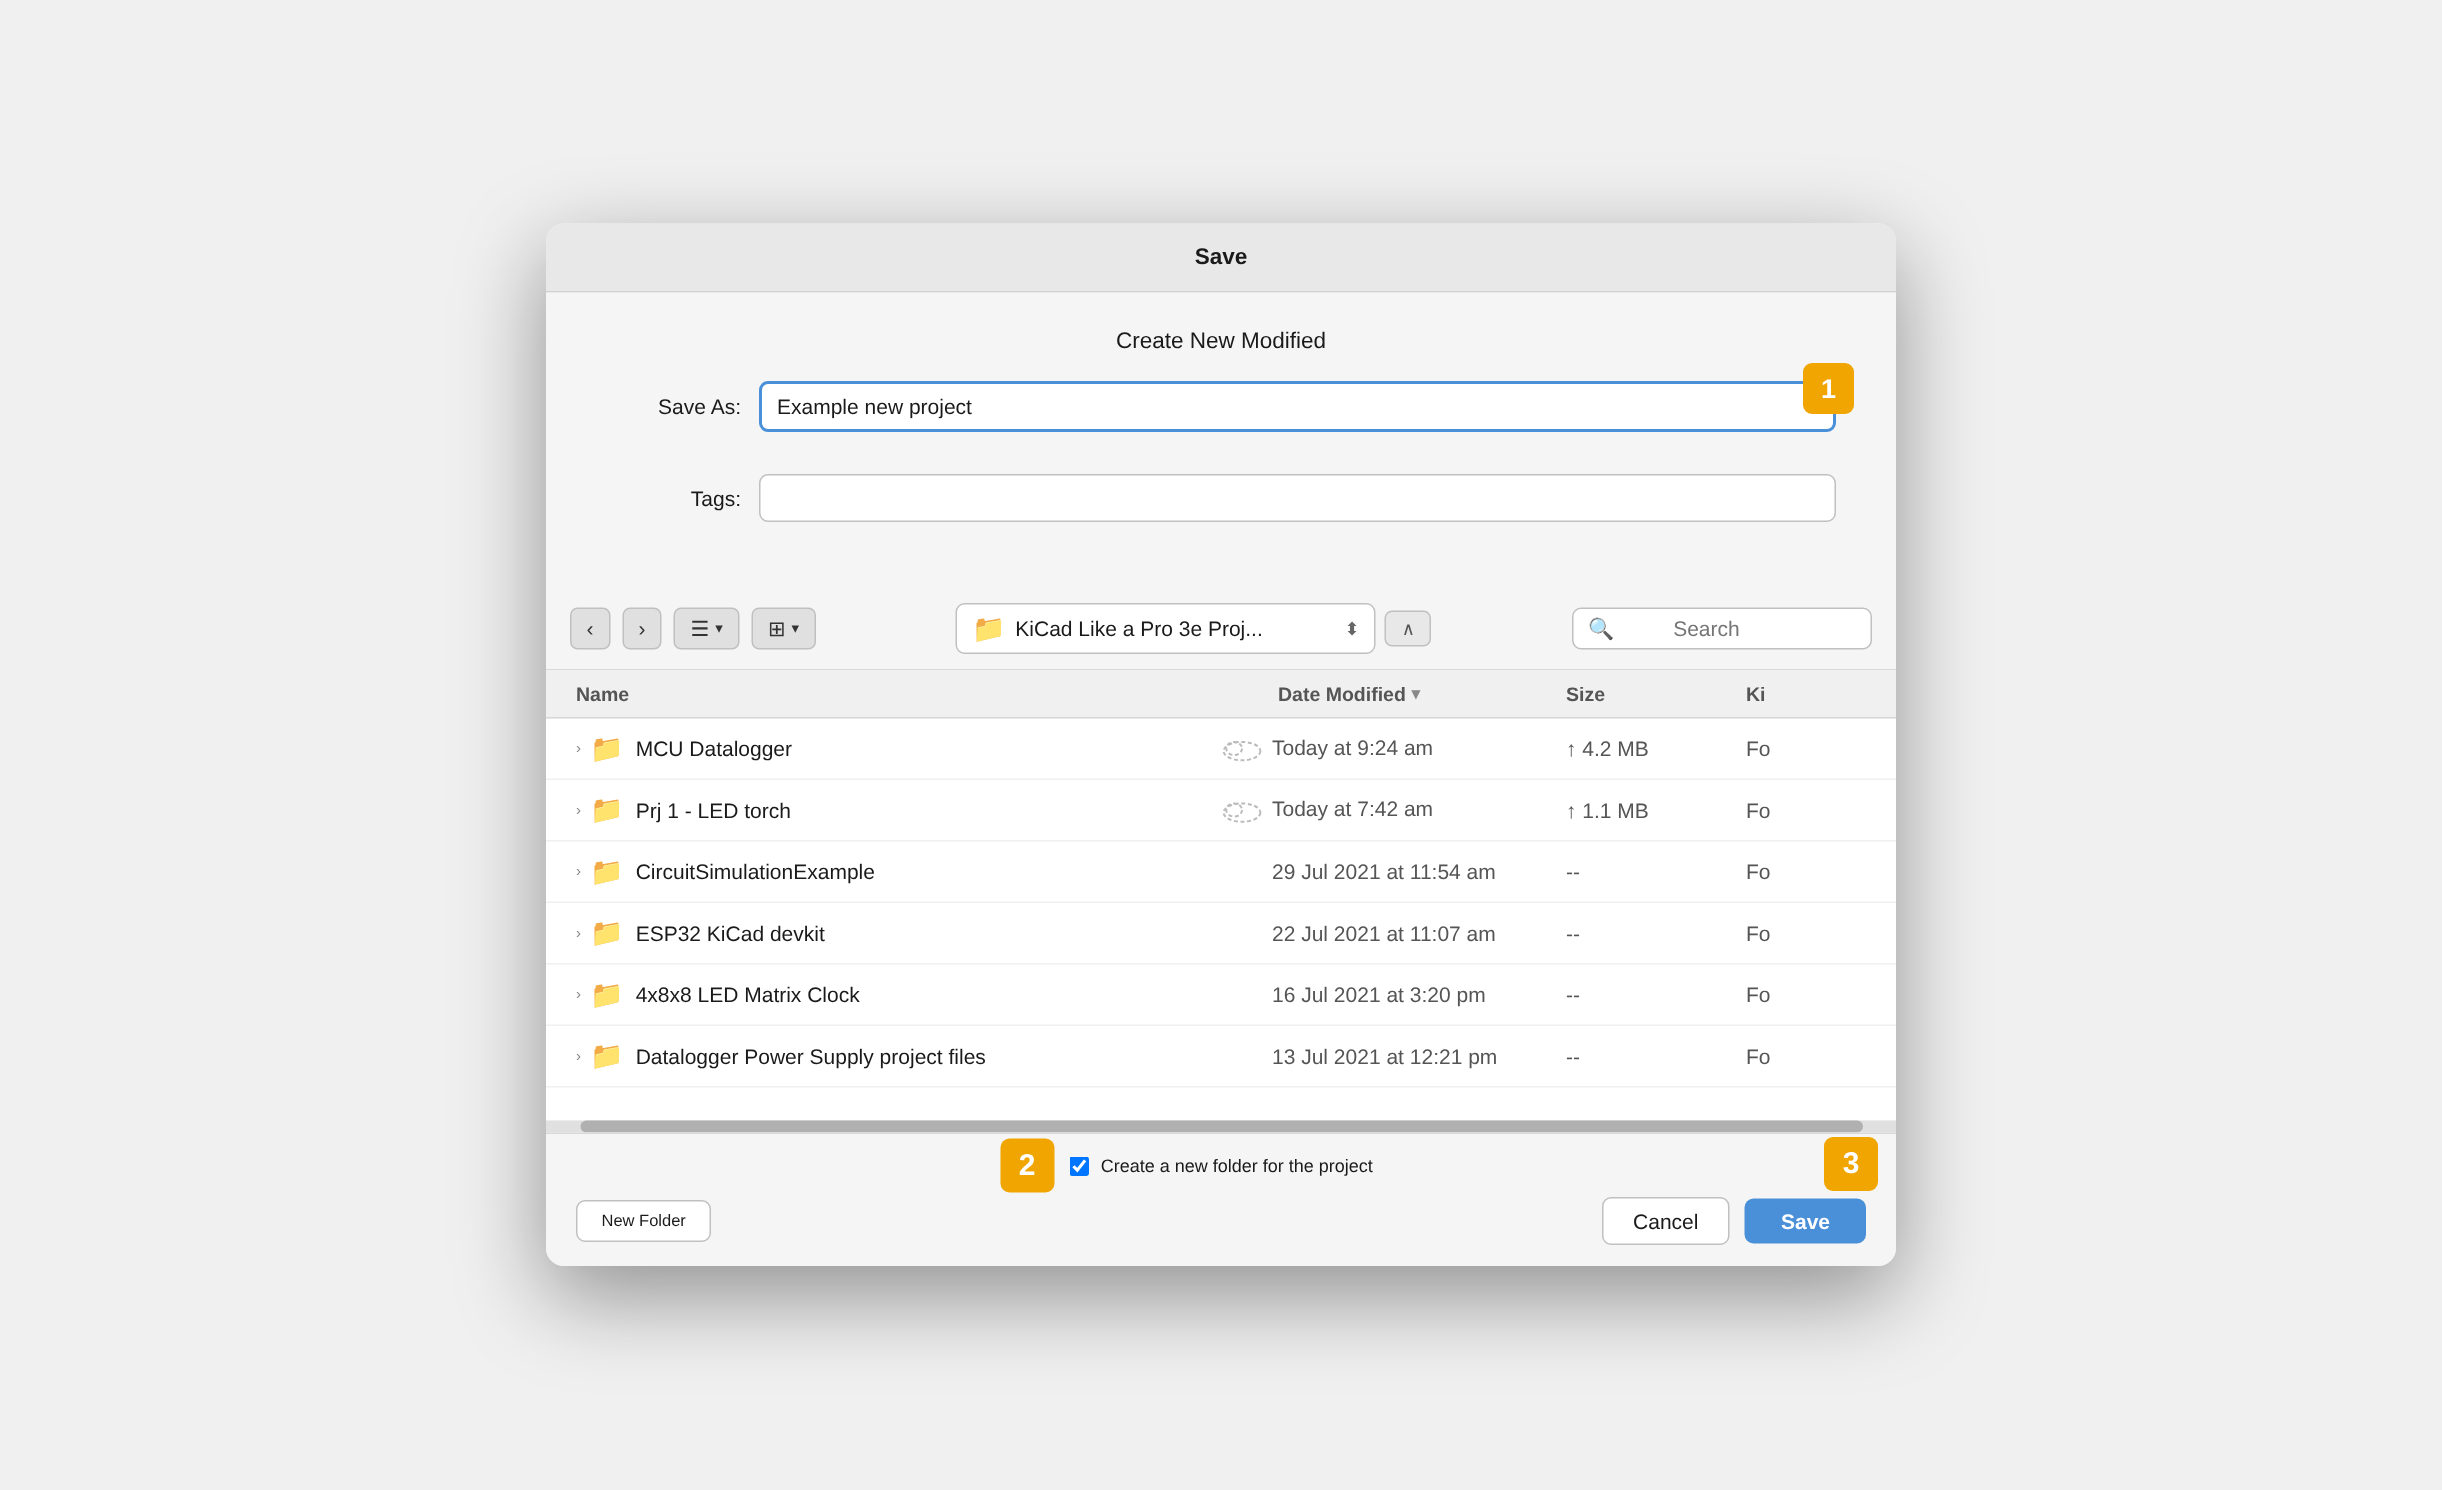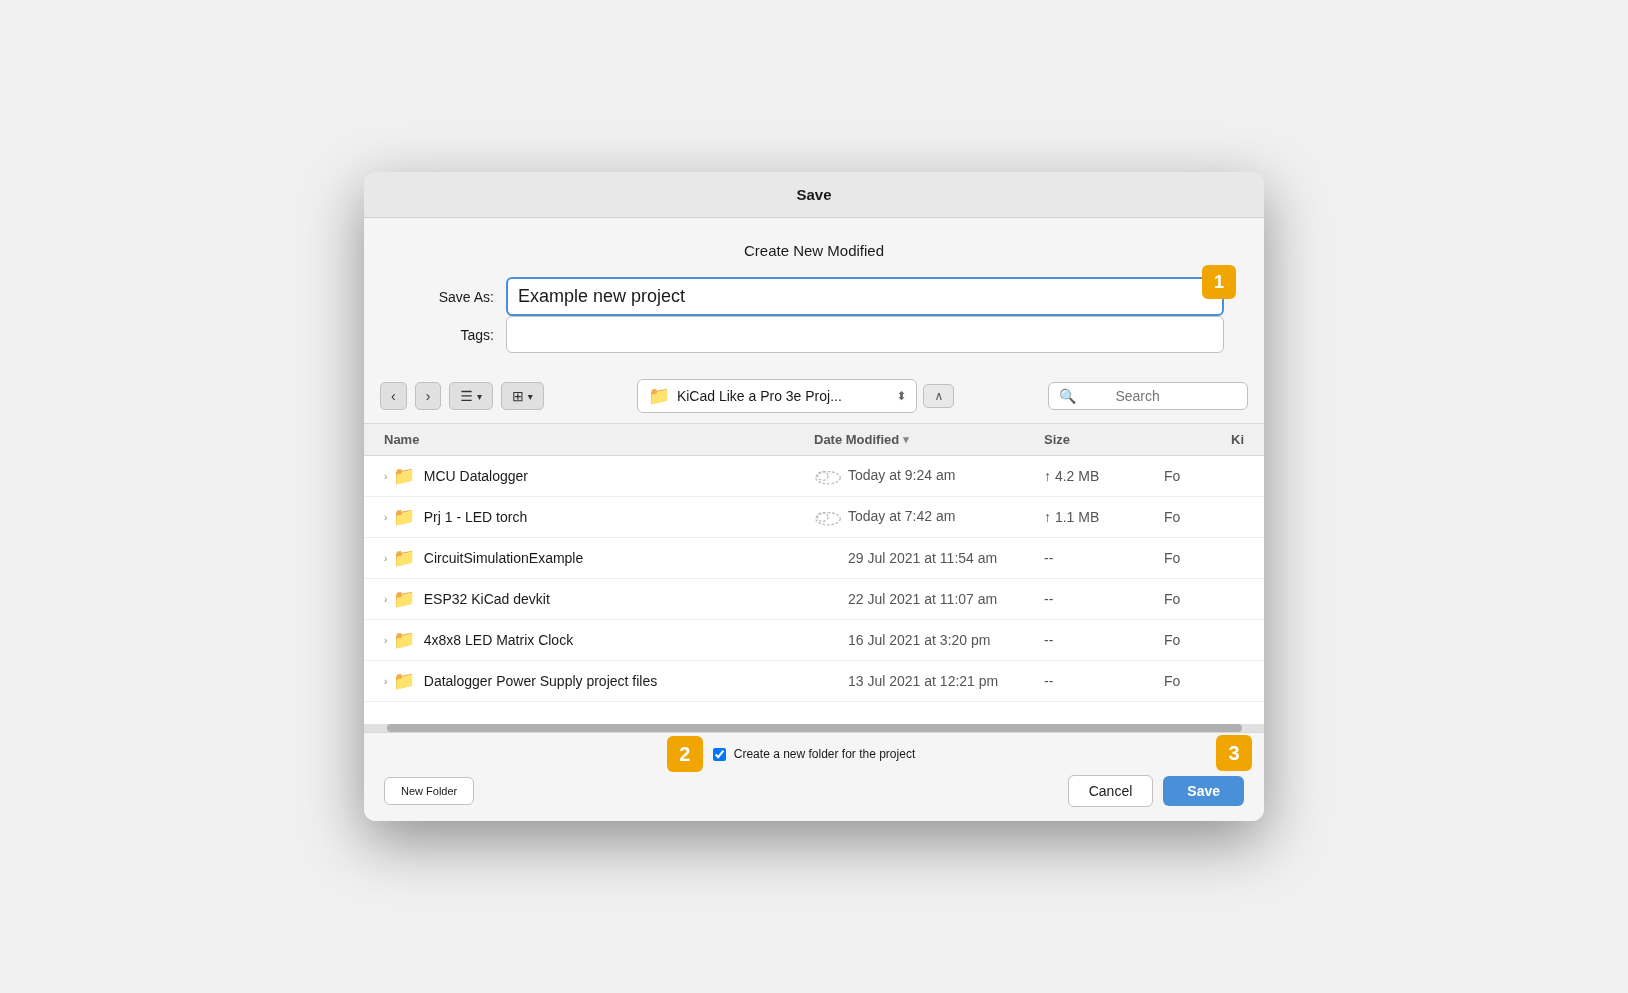--- a/index.html
+++ b/index.html
@@ -34,42 +34,42 @@
     }
 
     .form-section {
       background: #f5f5f5;
       padding: 24px 40px 16px;
     }
 
     .form-row {
       display: flex;
       align-items: center;
-      margin-bottom: 0;
+      margin-bottom: 28px;
     }
 
     .form-label {
       width: 90px;
       text-align: right;
       margin-right: 12px;
       font-size: 14px;
       color: #1a1a1a;
     }
 
     .form-input-wrapper {
       position: relative;
       flex: 1;
     }
 
     .form-input {
       width: 100%;
       padding: 7px 10px;
       border: 2px solid #4a90d9;
       border-radius: 6px;
-      font-size: 18px;
+      font-size: 14px;
       background: white;
       outline: none;
       color: #1a1a1a;
     }
 
     .form-input.tags {
       border: 1px solid #c0c0c0;
       background: white;
     }
 
@@ -185,23 +185,23 @@
       align-items: center;
       padding: 8px 20px;
       border-bottom: 1px solid #d8d8d8;
       background: #f0f0f0;
       font-size: 13px;
       font-weight: 600;
       color: #555;
     }
 
     .col-name { flex: 1; }
-    .col-date { width: 230px; display: flex; align-items: center; gap: 4px; }
+    .col-date { width: 192px; display: flex; align-items: center; gap: 4px; }
     .col-size { width: 120px; }
-    .col-kind { width: 80px; text-align: right; }
+    .col-kind { width: 80px; }
 
     .file-row {
       display: flex;
       align-items: center;
       padding: 9px 20px;
       border-bottom: 1px solid #f0f0f0;
       cursor: pointer;
       font-size: 14px;
     }
 

